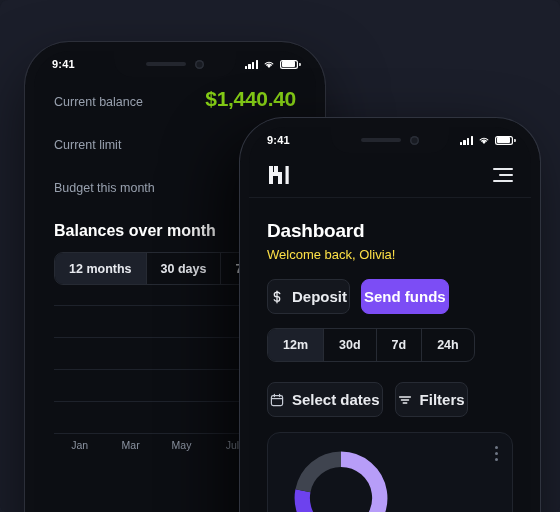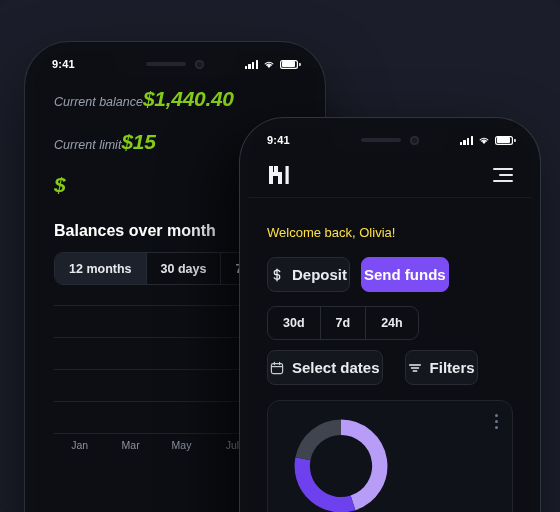--- a/index.html
+++ b/index.html
@@ -46,21 +46,21 @@
   .batt{width:18px;height:9px;border-radius:2.5px;box-shadow:inset 0 0 0 1.2px #fff;position:relative;}
   .batt::before{content:"";position:absolute;left:1.5px;top:1.5px;bottom:1.5px;right:3px;
       background:#fff;border-radius:1px;}
   .batt::after{content:"";position:absolute;right:-2.5px;top:3px;width:1.6px;height:3px;
       background:#fff;border-radius:0 1px 1px 0;opacity:.8;}
 
   
   #phoneBack{left:25px;top:42px;width:300px;height:520px;}
   #phoneBack .notch{width:122px;}
   .bp-body{padding:0 20px;}
-  .kv{display:flex;align-items:baseline;padding:10px 0 9px;font-style:italic;}
+  .kv{display:flex;align-items:baseline;justify-content:space-between;padding:10px 0 9px;}
   .kv-label{color:#98a0ae;font-size:12.5px;}
   .kv-val{color:#84cc16;font-size:21px;font-weight:bold;letter-spacing:-.3px;white-space:nowrap;}
   .bp-title{color:#fff;font-size:16px;font-weight:bold;margin:16px 0 12px;}
 
   .seg{display:flex;border:1px solid #262a33;border-radius:9px;overflow:hidden;height:31px;width:max-content;}
   .seg .opt{display:flex;align-items:center;padding:0 14px;color:#e7e9ee;font-size:12.5px;
      font-weight:bold;border-right:1px solid #262a33;white-space:nowrap;}
   .seg .opt.active{background:#1d212b;}
   .seg .opt:last-child{border-right:none;}
 
@@ -101,21 +101,21 @@
   .btn.primary{background:#7c4df5;color:#fff;border:1px solid #7c4df5;}
   .ico{width:14px;height:14px;display:inline-block;flex:none;}
 
   .pills{display:flex;margin-top:14px;border:1px solid #272b34;border-radius:9px;
          overflow:hidden;height:32px;width:max-content;}
   .pills .opt{display:flex;align-items:center;padding:0 15px;color:#e9ebef;font-size:12.5px;
      font-weight:bold;border-right:1px solid #272b34;}
   .pills .opt.active{background:#1c202a;}
   .pills .opt:last-child{border-right:none;}
 
-  .filterrow{display:flex;gap:22px;margin-top:10px;}
+  .filterrow{display:flex;gap:12px;margin-top:20px;}
 
   .card{margin-top:15px;border:1px solid #20242d;border-radius:13px;background:#0f1219;
         height:130px;position:relative;padding:16px;}
   .kebab{position:absolute;top:13px;right:14px;display:flex;flex-direction:column;gap:3px;align-items:center;}
   .kebab i{width:3px;height:3px;border-radius:50%;background:#6e7684;display:block;}
   .donutwrap{position:absolute;left:22px;top:14px;width:102px;height:102px;}
 </style>
 </head>
 <body>
 
@@ -153,20 +153,21 @@
 
         <div class="kv">
           <div class="kv-label">Current balance</div>
           <div class="kv-val">$1,440.40</div>
         </div>
         <div class="kv">
           <div class="kv-label">Current limit</div>
           <div class="kv-val">$15</div>
         </div>
         <div class="kv">
+          <div class="kv-label">Budget this month</div>
           <div class="kv-val">$</div>
         </div>
 
         <div class="bp-title">Balances over month</div>
 
         <div class="seg">
           <div class="opt active">12 months</div>
           <div class="opt">30 days</div>
           <div class="opt">7 days</div>
         </div>
@@ -276,36 +277,38 @@
           <rect x="18.5" y="1" width="3.2" height="18" fill="#f2f3f6"></rect>
         </svg>
         <div class="burger">
             <i></i>
             <i></i>
             <i></i>
           </div>
       </div>
 
       <div class="fp-body">
+        <div class="h1">Dashboard</div>
         <div class="sub">Welcome back, Olivia!</div>
 
         <div class="btnrow">
           <div class="btn ghost">
             <svg class="ico" viewBox="0 0 14 14">
               <path d="M7 1.2 V12.8" stroke="#e9ebef" stroke-width="1.3" stroke-linecap="round"></path>
               <path d="M9.8 3.6 a2.6 2.6 0 0 0-2.6-1.3 h-.7 a2.2 2.2 0 0 0 0 4.4 h1 a2.2 2.2 0 0 1 0 4.4 h-.7 a2.6 2.6 0 0 1-2.6-1.3" stroke="#e9ebef" stroke-width="1.3" fill="none" stroke-linecap="round"></path>
             </svg>
             <span>Deposit</span>
           </div>
           <div class="btn primary">
             <span>Send funds</span>
           </div>
         </div>
 
         <div class="pills">
+          <div class="opt active">12m</div>
           <div class="opt">30d</div>
           <div class="opt">7d</div>
           <div class="opt">24h</div>
         </div>
 
         <div class="filterrow">
           <div class="btn ghost">
             <svg class="ico" viewBox="0 0 14 14">
               <rect x="1.4" y="2.6" width="11.2" height="10" rx="1.8" stroke="#c7ccd6" stroke-width="1.2" fill="none"></rect>
               <path d="M1.4 5.6 H12.6" stroke="#c7ccd6" stroke-width="1.2"></path>

